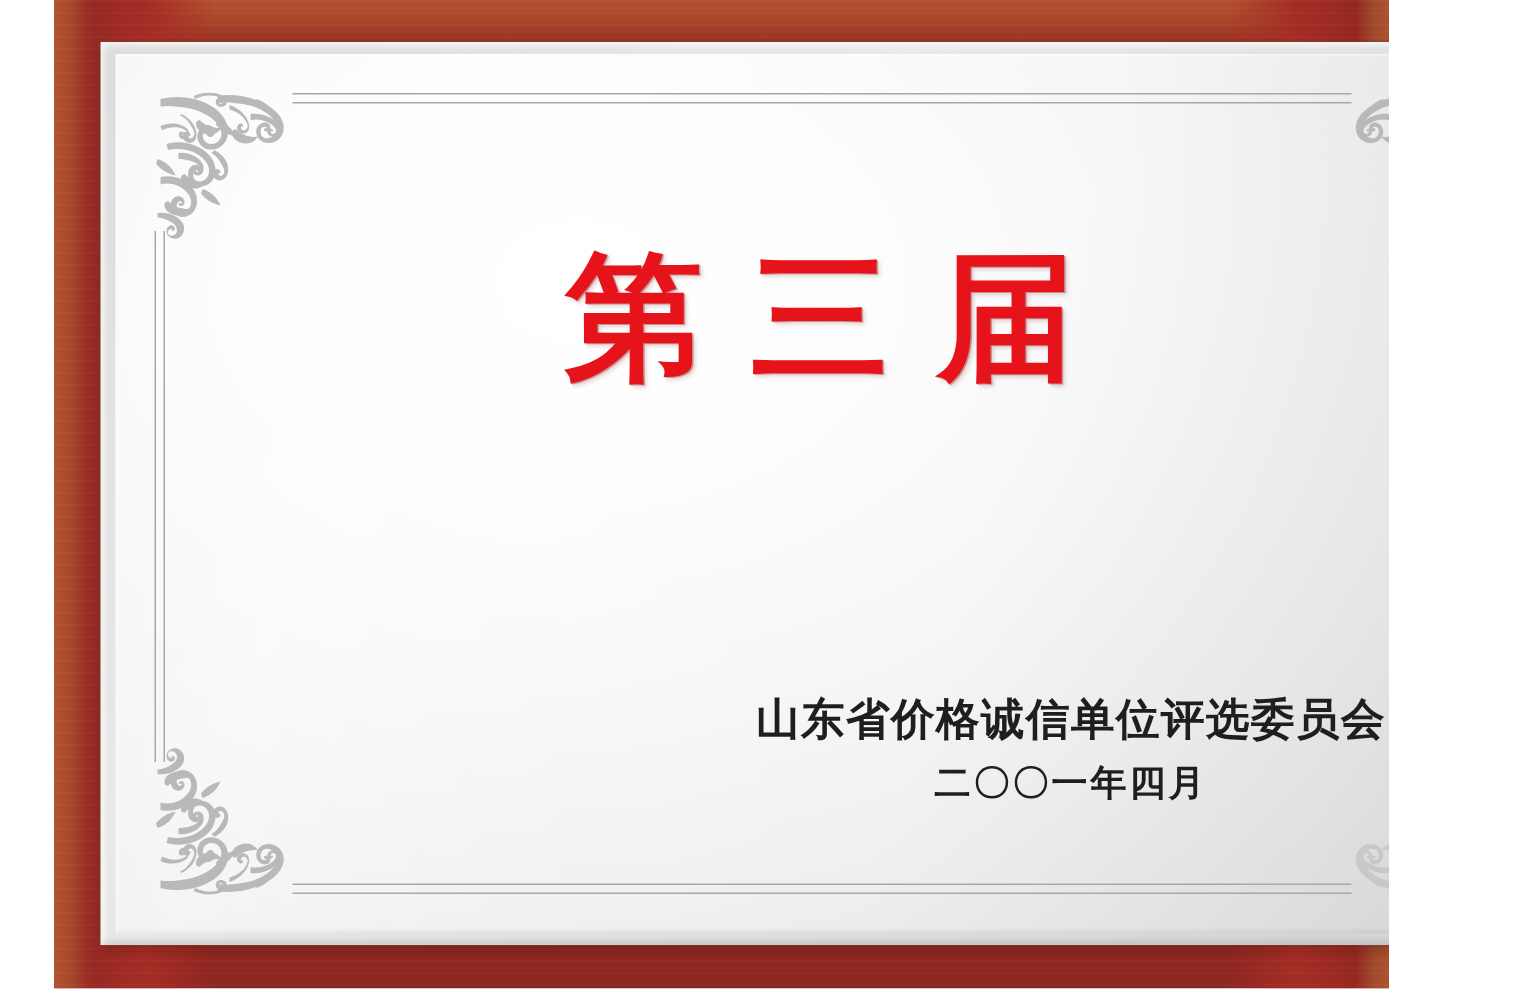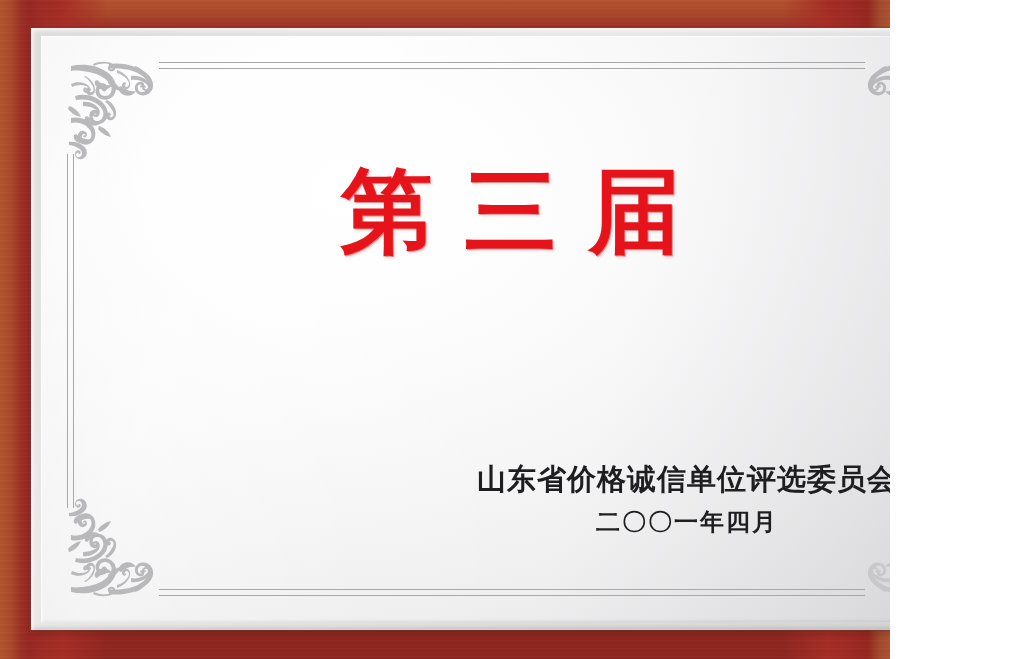--- a/index.html
+++ b/index.html
@@ -28,20 +28,21 @@
         #9e3326 4%,
         #982a22 7%,
         #a02b24 14%,
         #a52d25 28%,
         #9c2a22 50%,
         #a32c24 72%,
         #9b2922 88%,
         #91271f 95%,
         #8c2620 100%);
     overflow: hidden;
+    margin-left: 36px;
   }
   
   #plaque::before {
     content: "";
     position: absolute;
     inset: 0;
     background:
       linear-gradient(90deg,
         #b35430 0%,
         #a8492b 1.2%,
@@ -186,21 +187,21 @@
     text-indent: 8px;
     color: #e7131a;
     text-shadow:
       1px 1px 0 rgba(120,0,0,0.30),
       2px 2px 3px rgba(120,0,0,0.18);
     white-space: nowrap;
   }
 
   #signature-block {
     position: absolute;
-    right: 83px;
+    right: 92px;
     top: 424px;
     width: 420px;
     text-align: center;
     pointer-events: none;
   }
   .sig-org {
     font-family: "DejaVu Sans", "Liberation Sans", sans-serif;
     font-weight: 700;
     font-size: 29px;
     line-height: 1.35;

